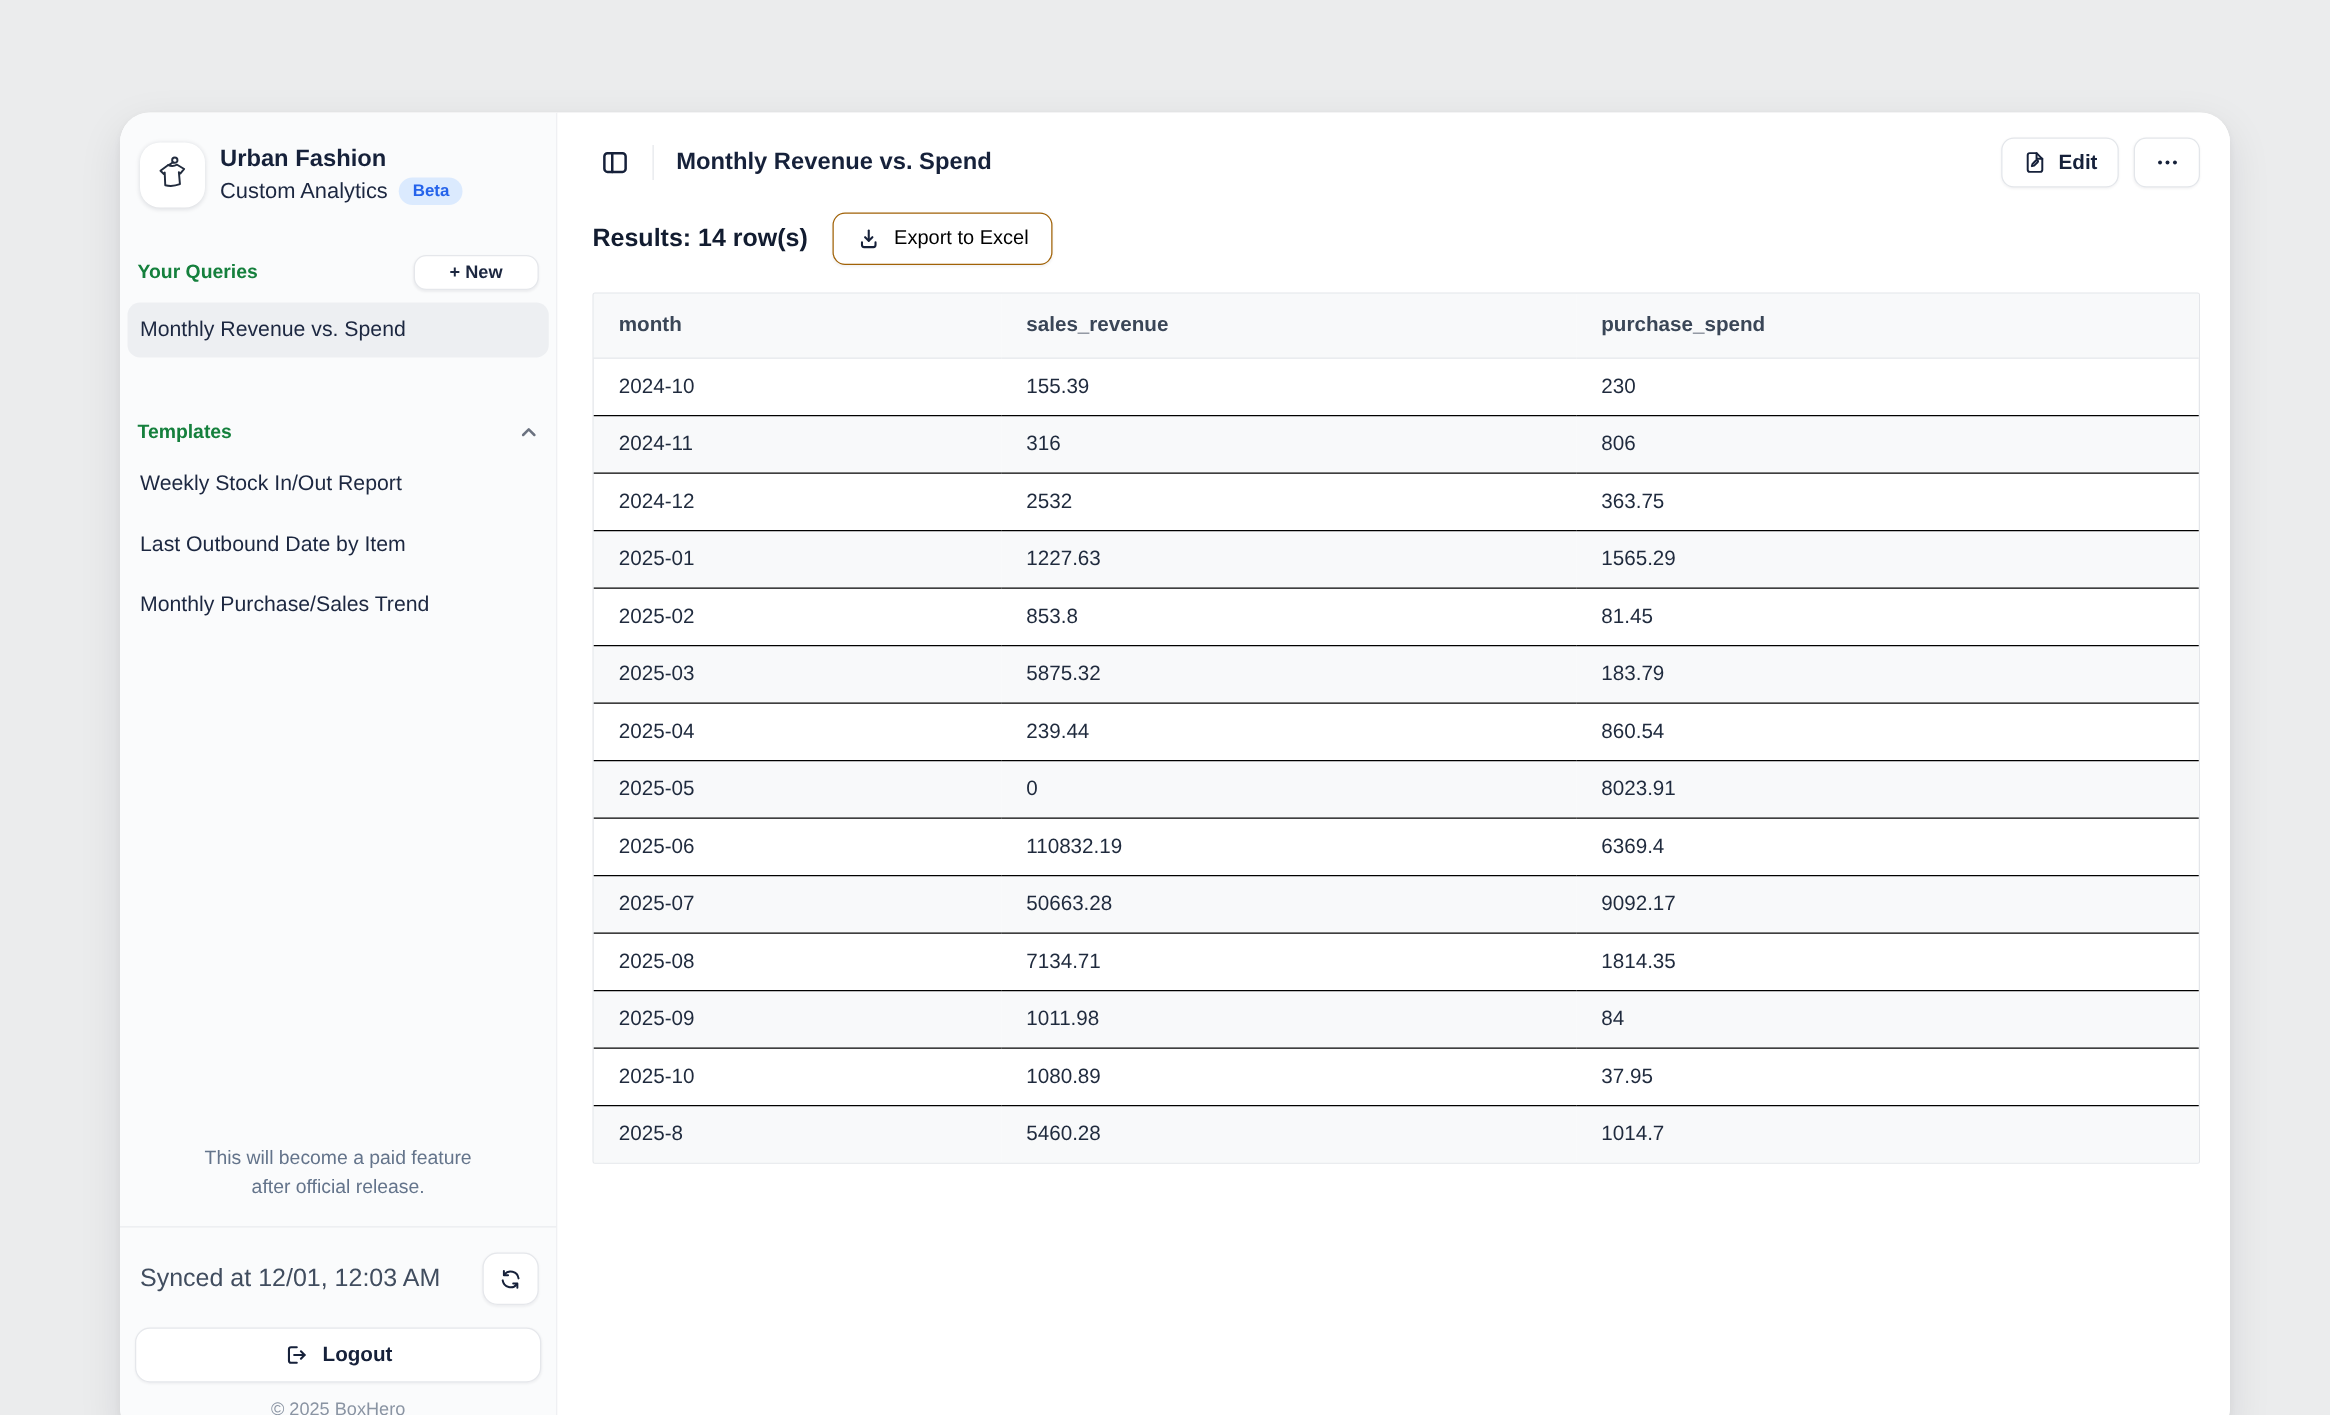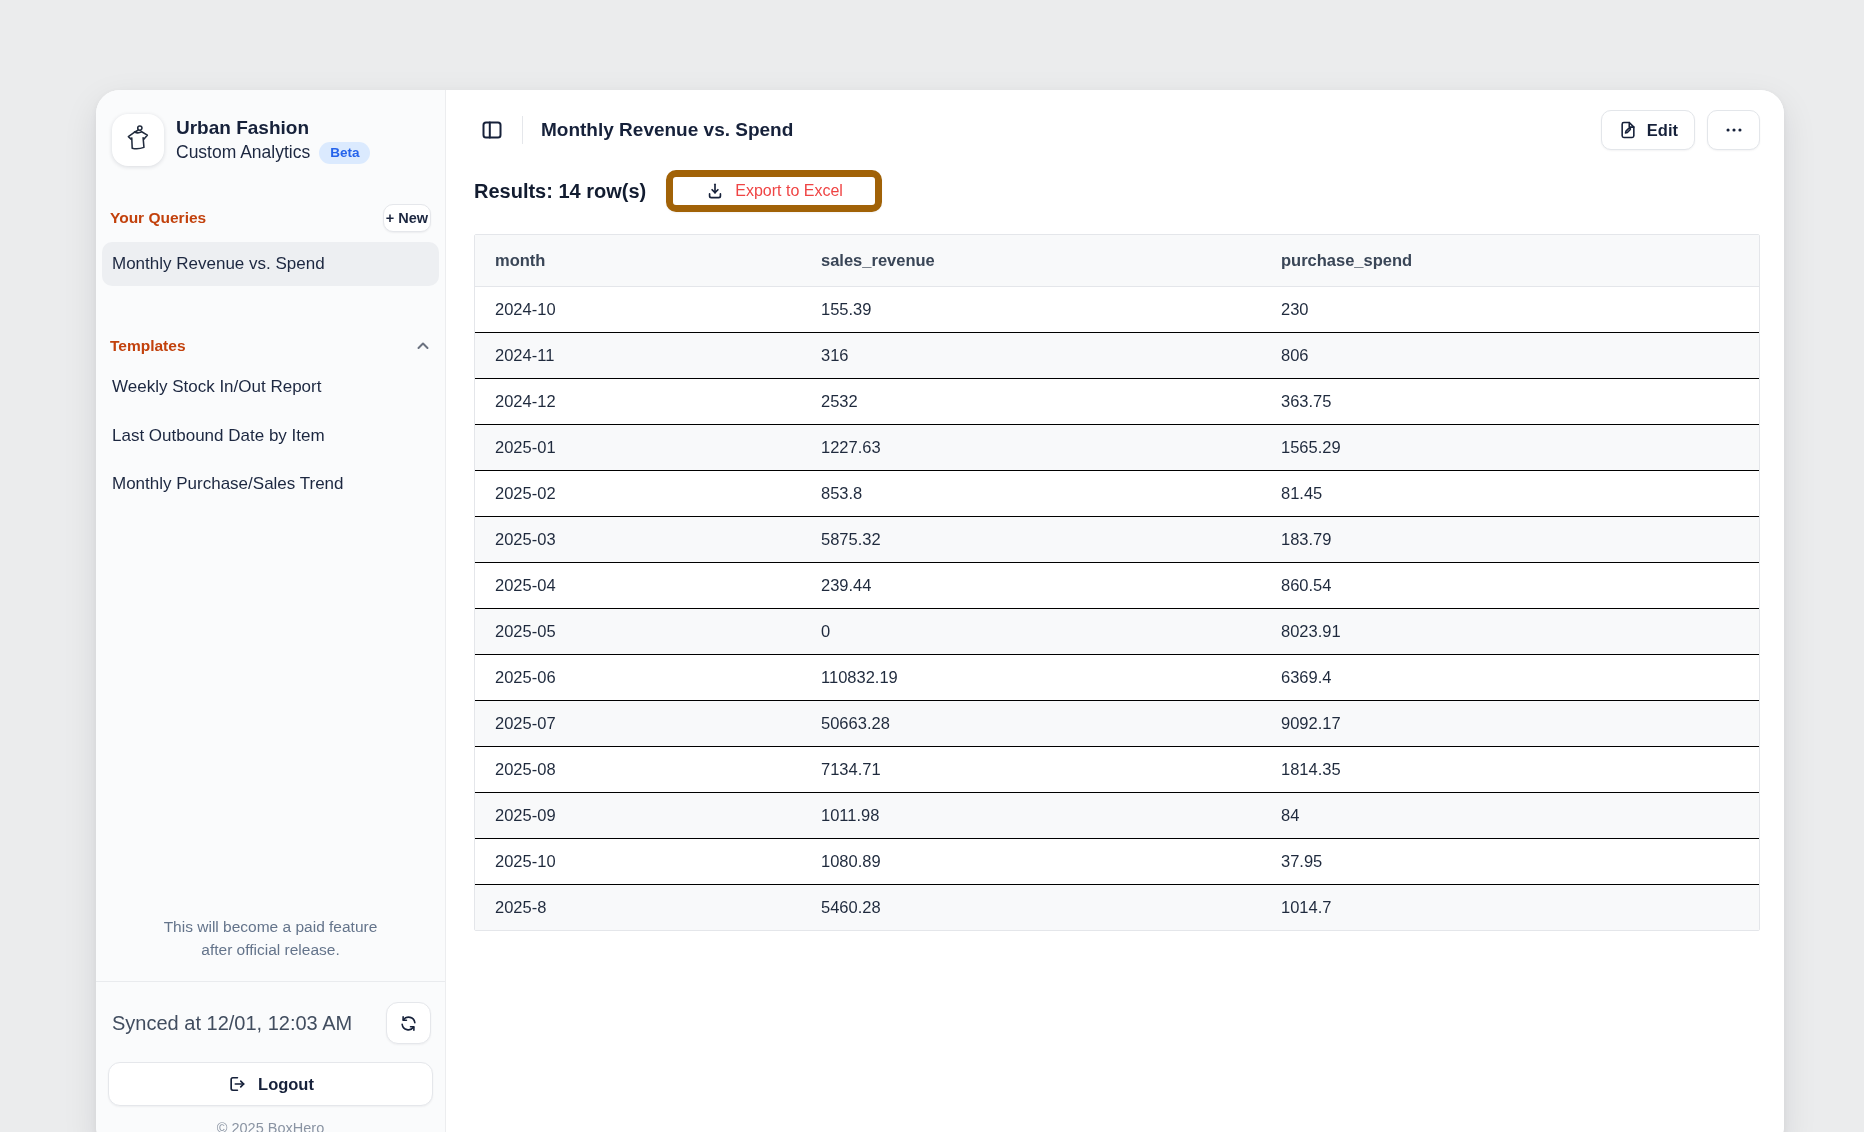--- a/index.html
+++ b/index.html
@@ -37,25 +37,25 @@
   .brand-sub { font-size:17.5px; font-weight:400; color:#1c2740; }
   .beta {
     background:#dbeafe; color:#2563eb; font-size:13.5px; font-weight:600;
     padding:3px 11px; border-radius:999px; line-height:1.2;
   }
 
   .section-row {
     display:flex; align-items:center; justify-content:space-between;
     padding:0 8px 0 8px; margin-top:36px; height:32px;
   }
-  .section-label { font-size:15.5px; font-weight:600; color:#c2410c; }
+  .section-label { font-size:15.5px; font-weight:600; color:#15803d; }
   .new-btn {
     font-family:inherit; font-size:14.5px; font-weight:600; color:#1c2740;
     background:#ffffff; border:1px solid #e5e7eb; border-radius:10px;
-    padding:5px 2px; cursor:pointer; box-shadow:0 1px 2px rgba(15,23,42,.06);margin-left:16px;
+    padding:5px 28px; cursor:pointer; box-shadow:0 1px 2px rgba(15,23,42,.06);margin-left:16px;
   }
   .query-item {
     margin-top:8px; padding:12px 10px; border-radius:10px;
     font-size:17px; color:#1c2740; cursor:pointer; line-height:1.2;
   }
   .query-item.selected { background:#edeff2; }
   .templates-row { cursor:pointer; margin-top:44px; }
   .chevron { display:flex; align-items:center; }
   .template-item {
     padding:13px 10px; border-radius:10px; font-size:17px; color:#1c2740;
@@ -105,23 +105,23 @@
   }
   .more-btn {
     height:40px; width:53px; background:#ffffff; border:1px solid #e3e6ea;
     border-radius:10px; display:flex; align-items:center; justify-content:center;
     cursor:pointer; box-shadow:0 1px 2px rgba(15,23,42,.05);
   }
 
   .results-row { display:flex; align-items:center; margin-top:18px; gap:20px; }
   .results-label { font-size:20px; font-weight:700; color:#121c30; }
   .export-btn {
-    height:42px; padding:0 32px; background:#ffffff; border:7px solid #a16207;
+    height:42px; padding:0 18px; background:#ffffff; border:1px solid #a16207;
     border-radius:10px; display:flex; align-items:center; gap:10px; cursor:pointer;
-    font-family:inherit; font-size:16px; font-weight:500; color:#ef4444;
+    font-family:inherit; font-size:16px; font-weight:500; color:#000000;
     box-shadow:0 1px 2px rgba(15,23,42,.05);
   }
 
   .table-wrap { margin-top:22px; border:1px solid #e4e6ea; border-radius:2px; }
   table { width:100%; border-collapse:collapse; table-layout:fixed; }
   th {
     height:51px; text-align:left; padding:0 0 0 20px; background:#f8f9fa;
     font-size:16.5px; font-weight:700; color:#3a4657;
     border-bottom:1px solid #e4e6ea;
   }

